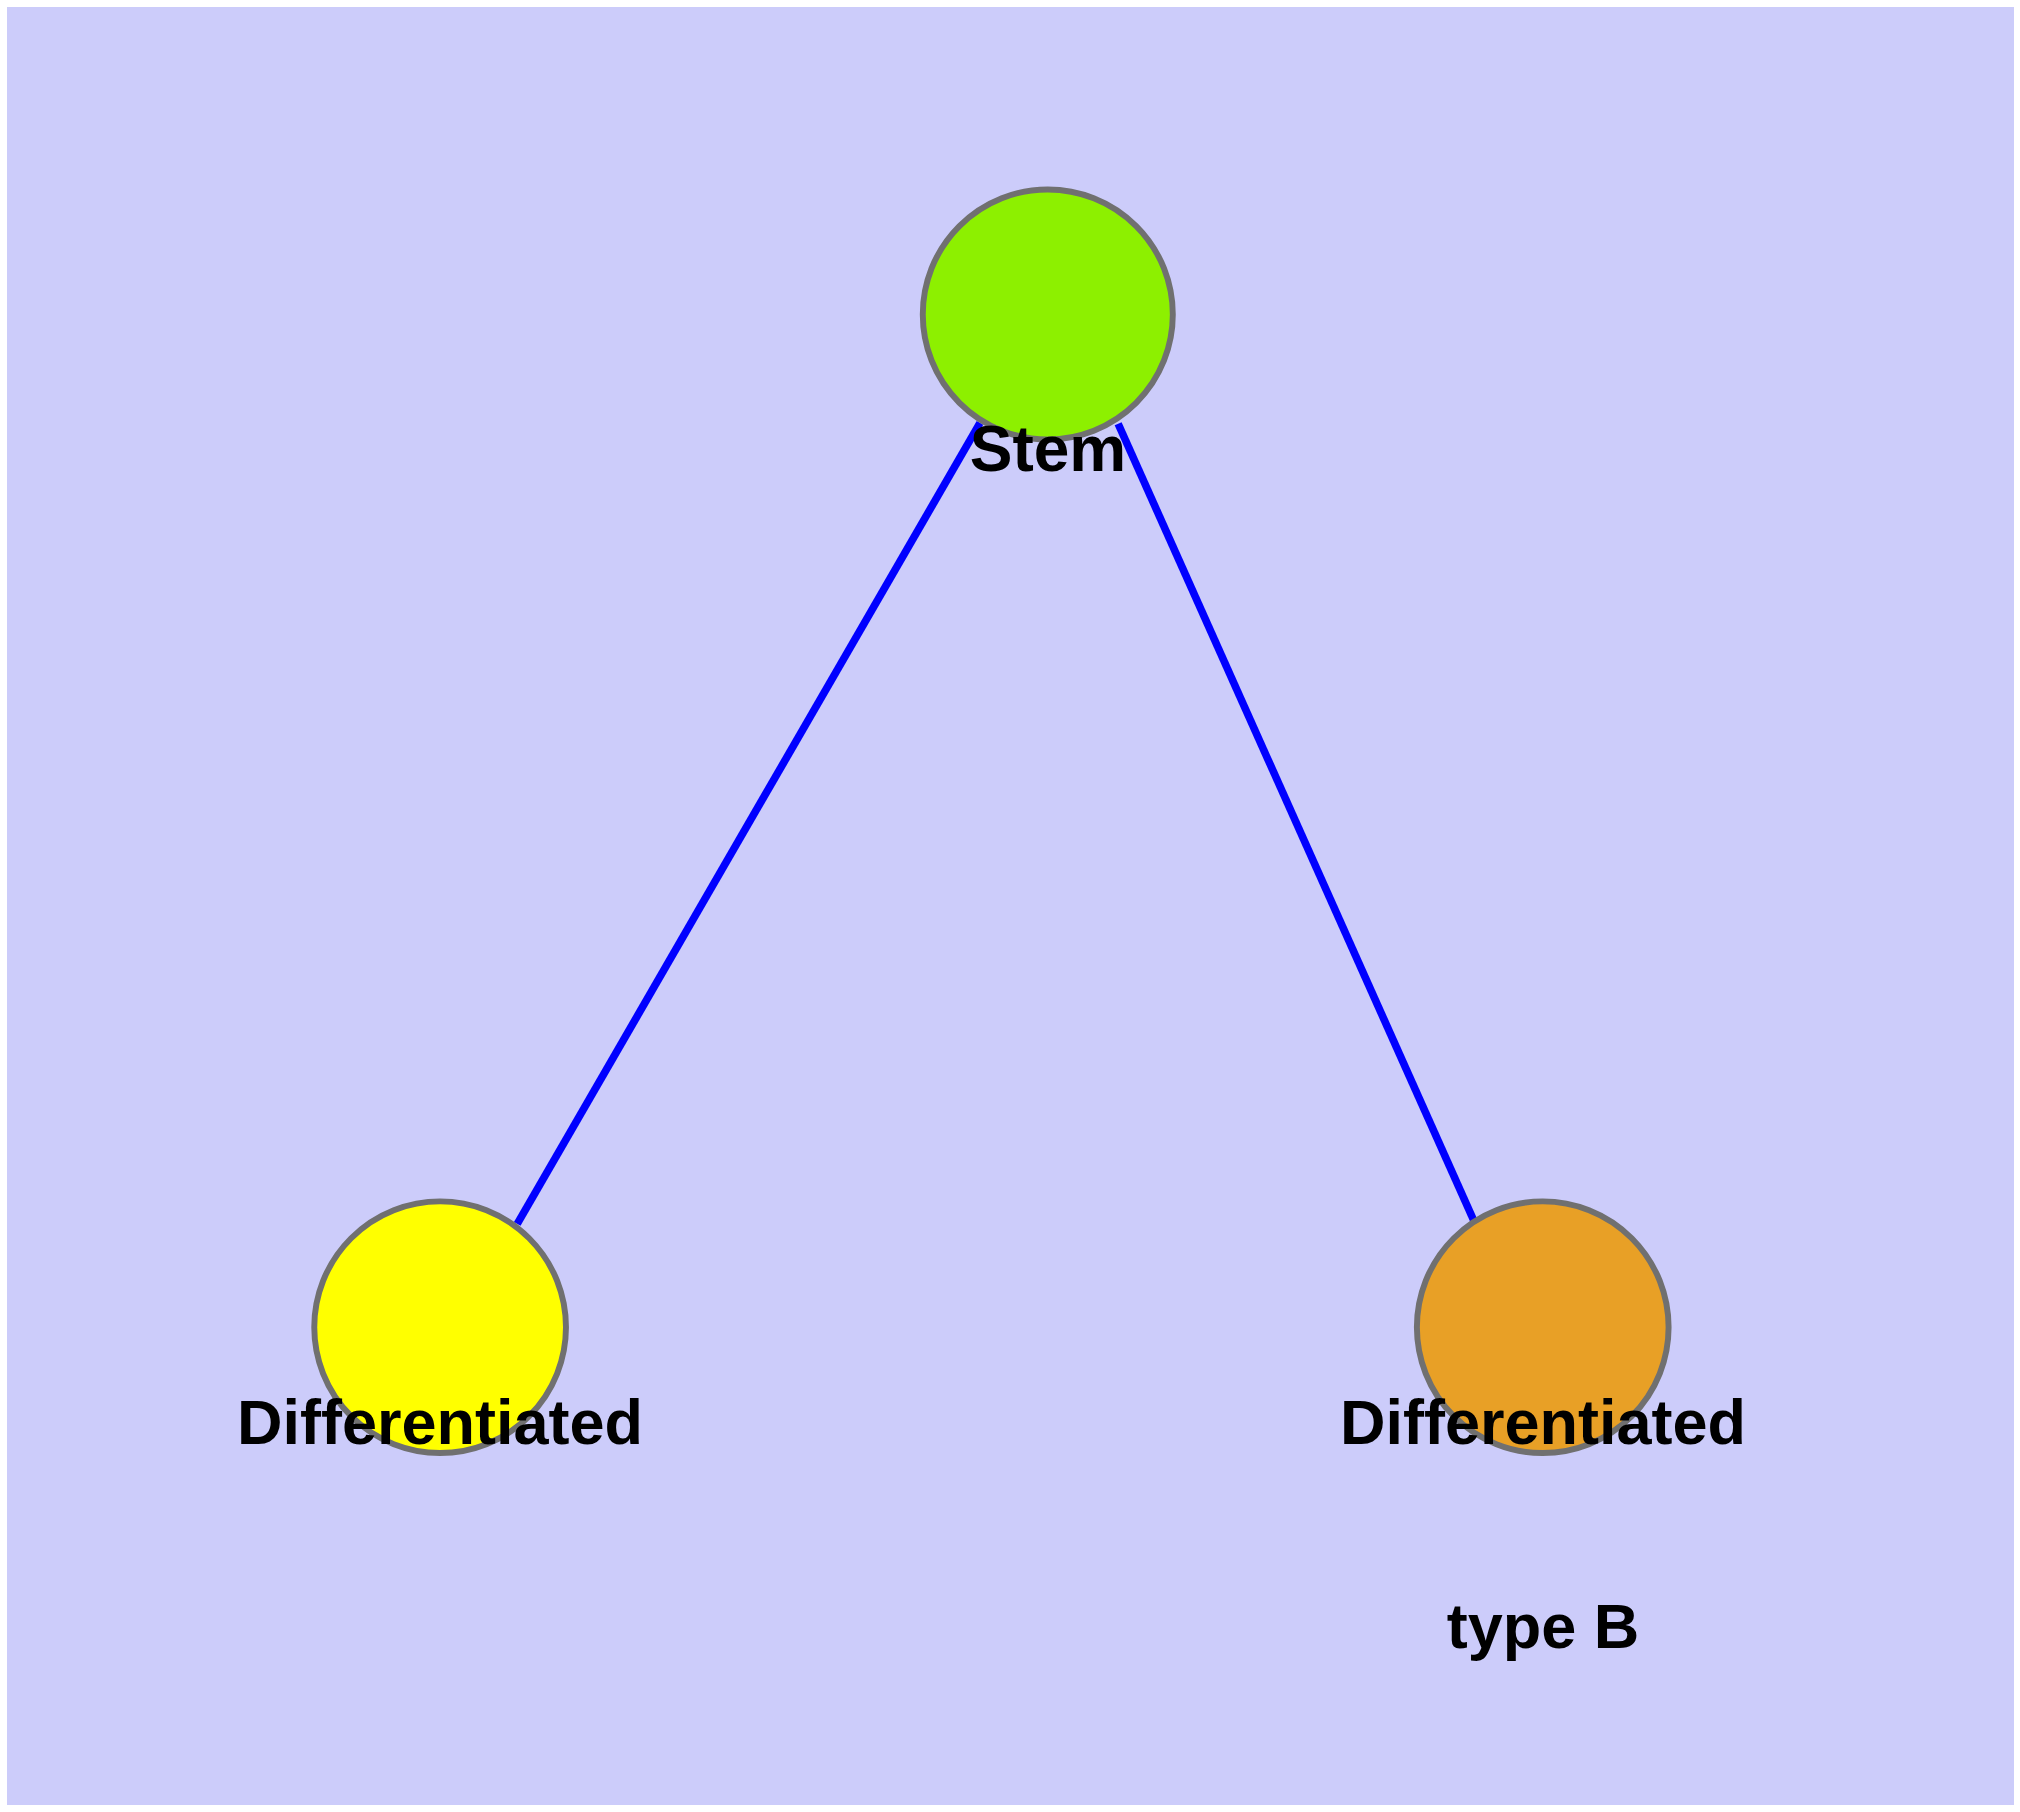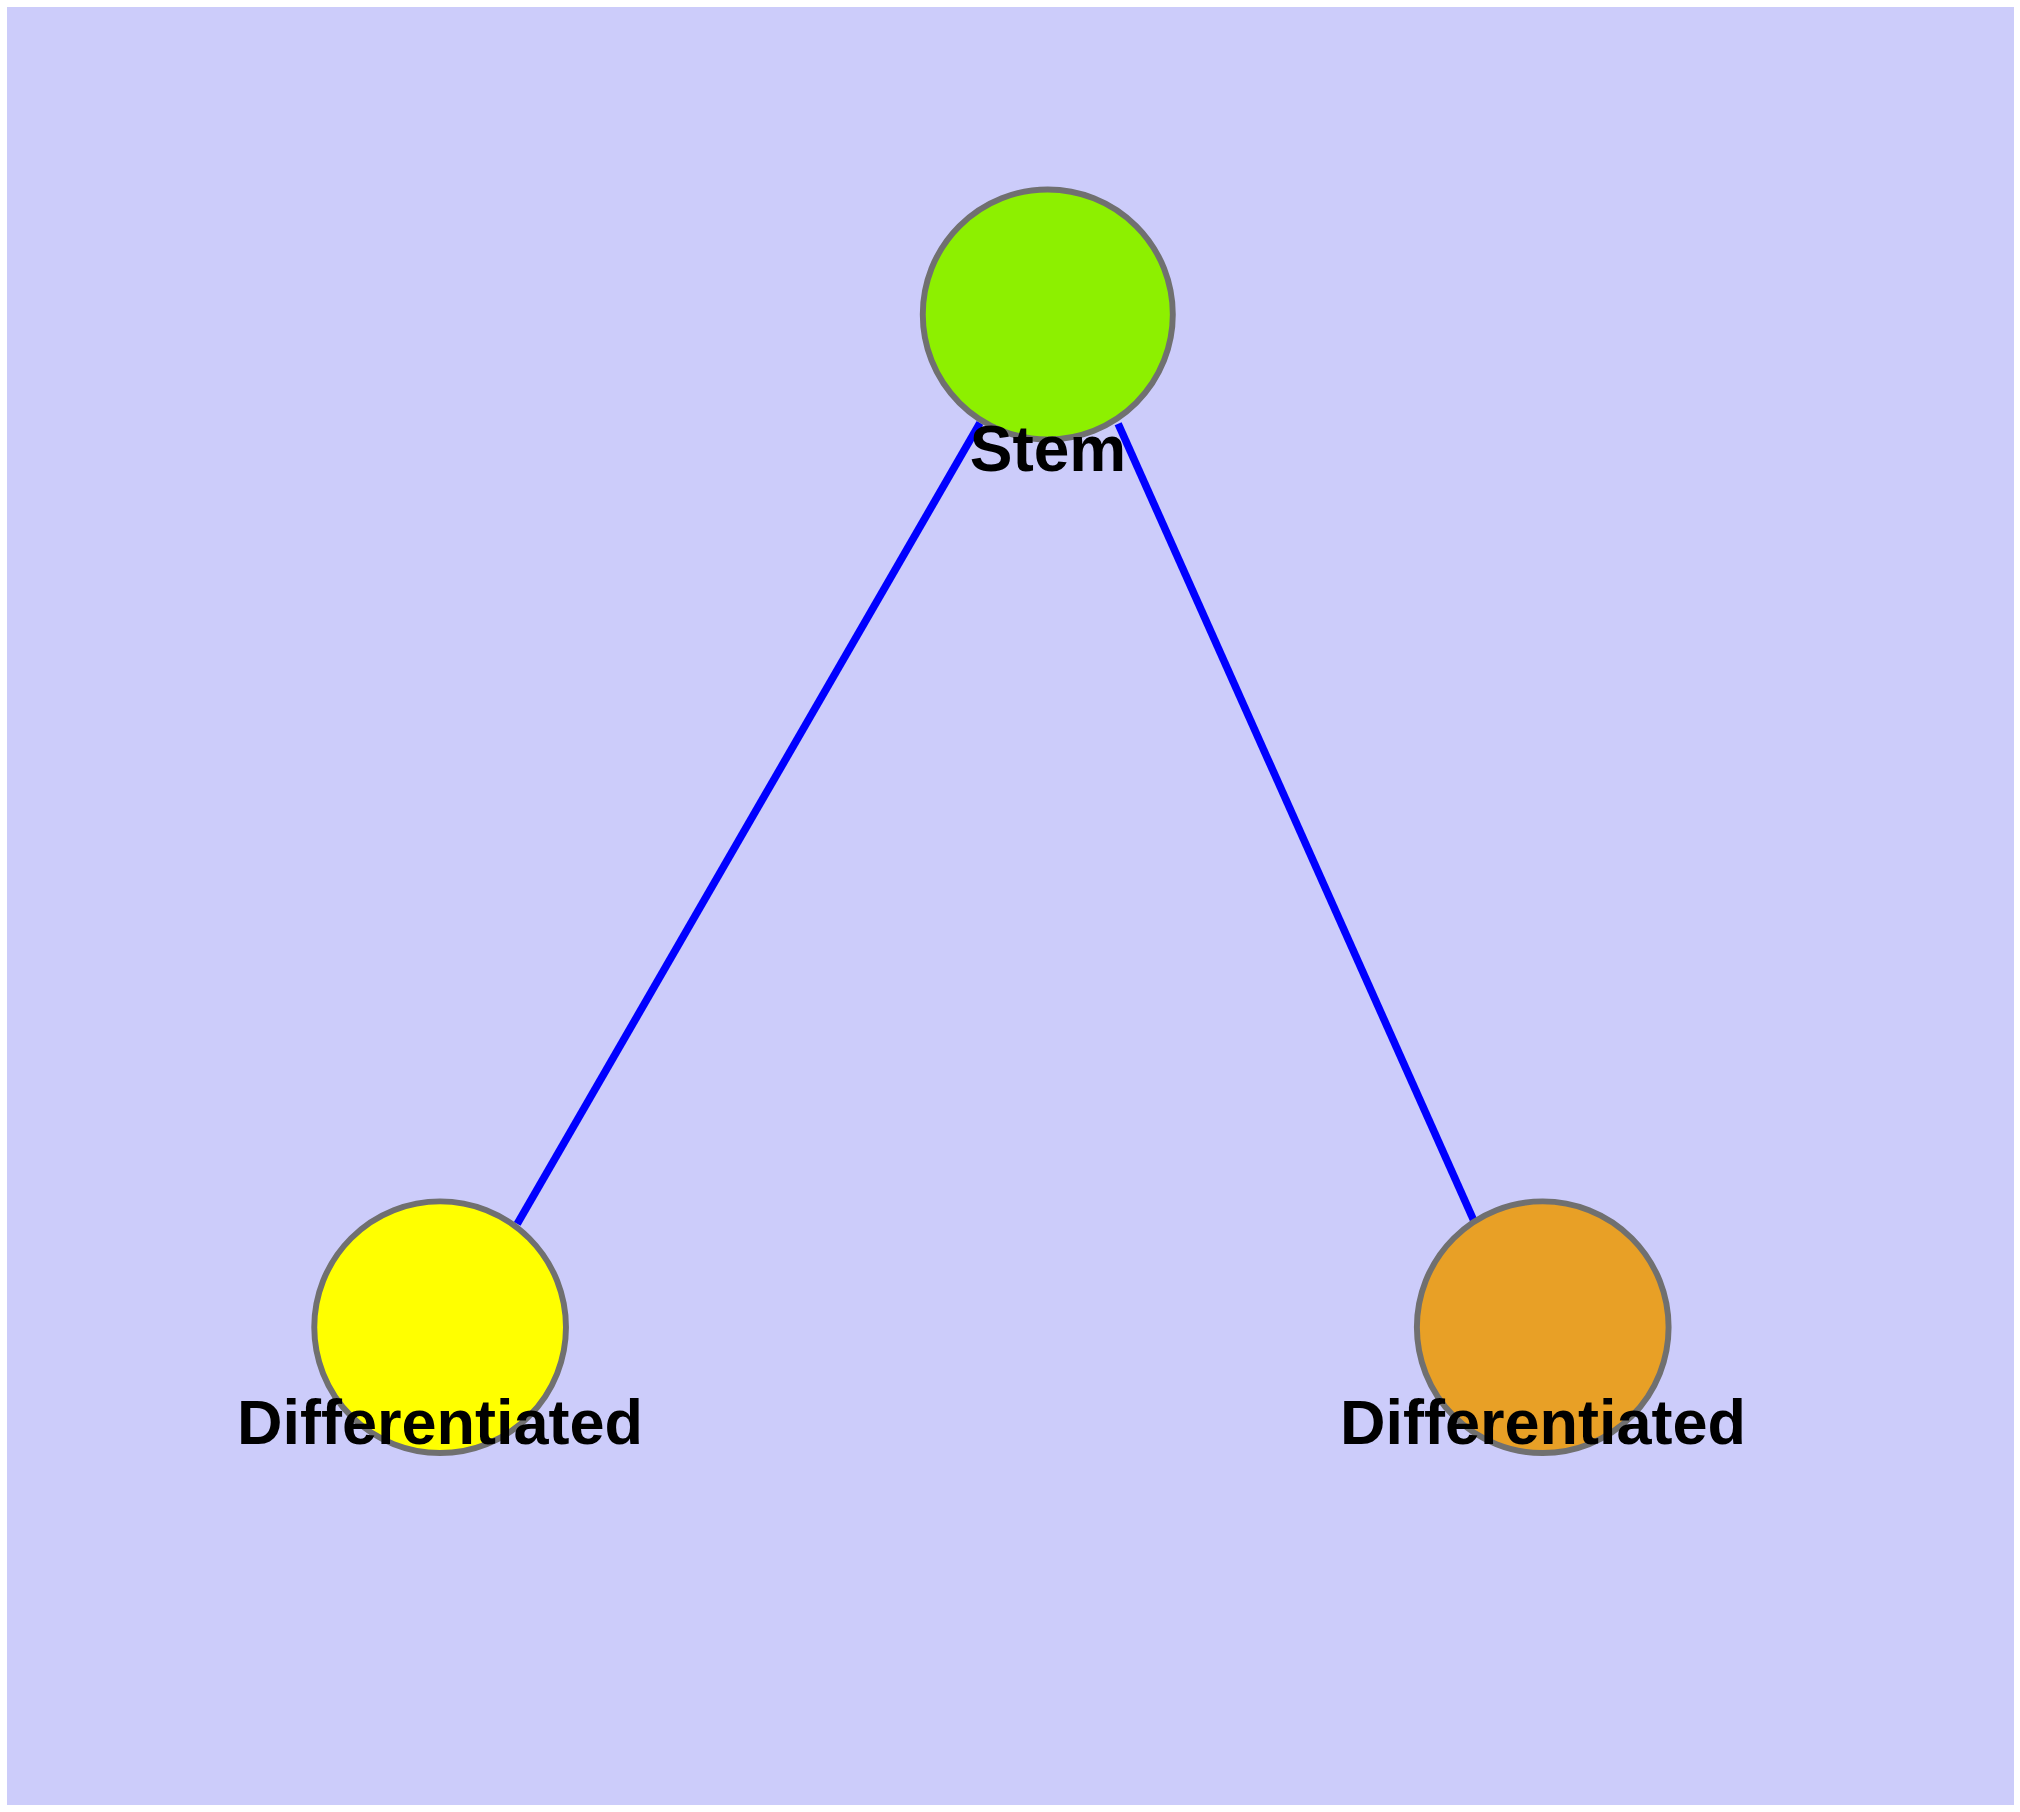--- a/index.html
+++ b/index.html
@@ -88,16 +88,17 @@
   <div class="node-label" id="label-stem">
     <div>Stem</div>
   </div>
 
   <div class="node-label" id="label-diff-a">
     <div>Differentiated</div>
   </div>
 
   <div class="node-label" id="label-diff-b">
     <div>Differentiated</div>
+    <div>type B</div>
   </div>
 
 </div>
 
 
 </body></html>

